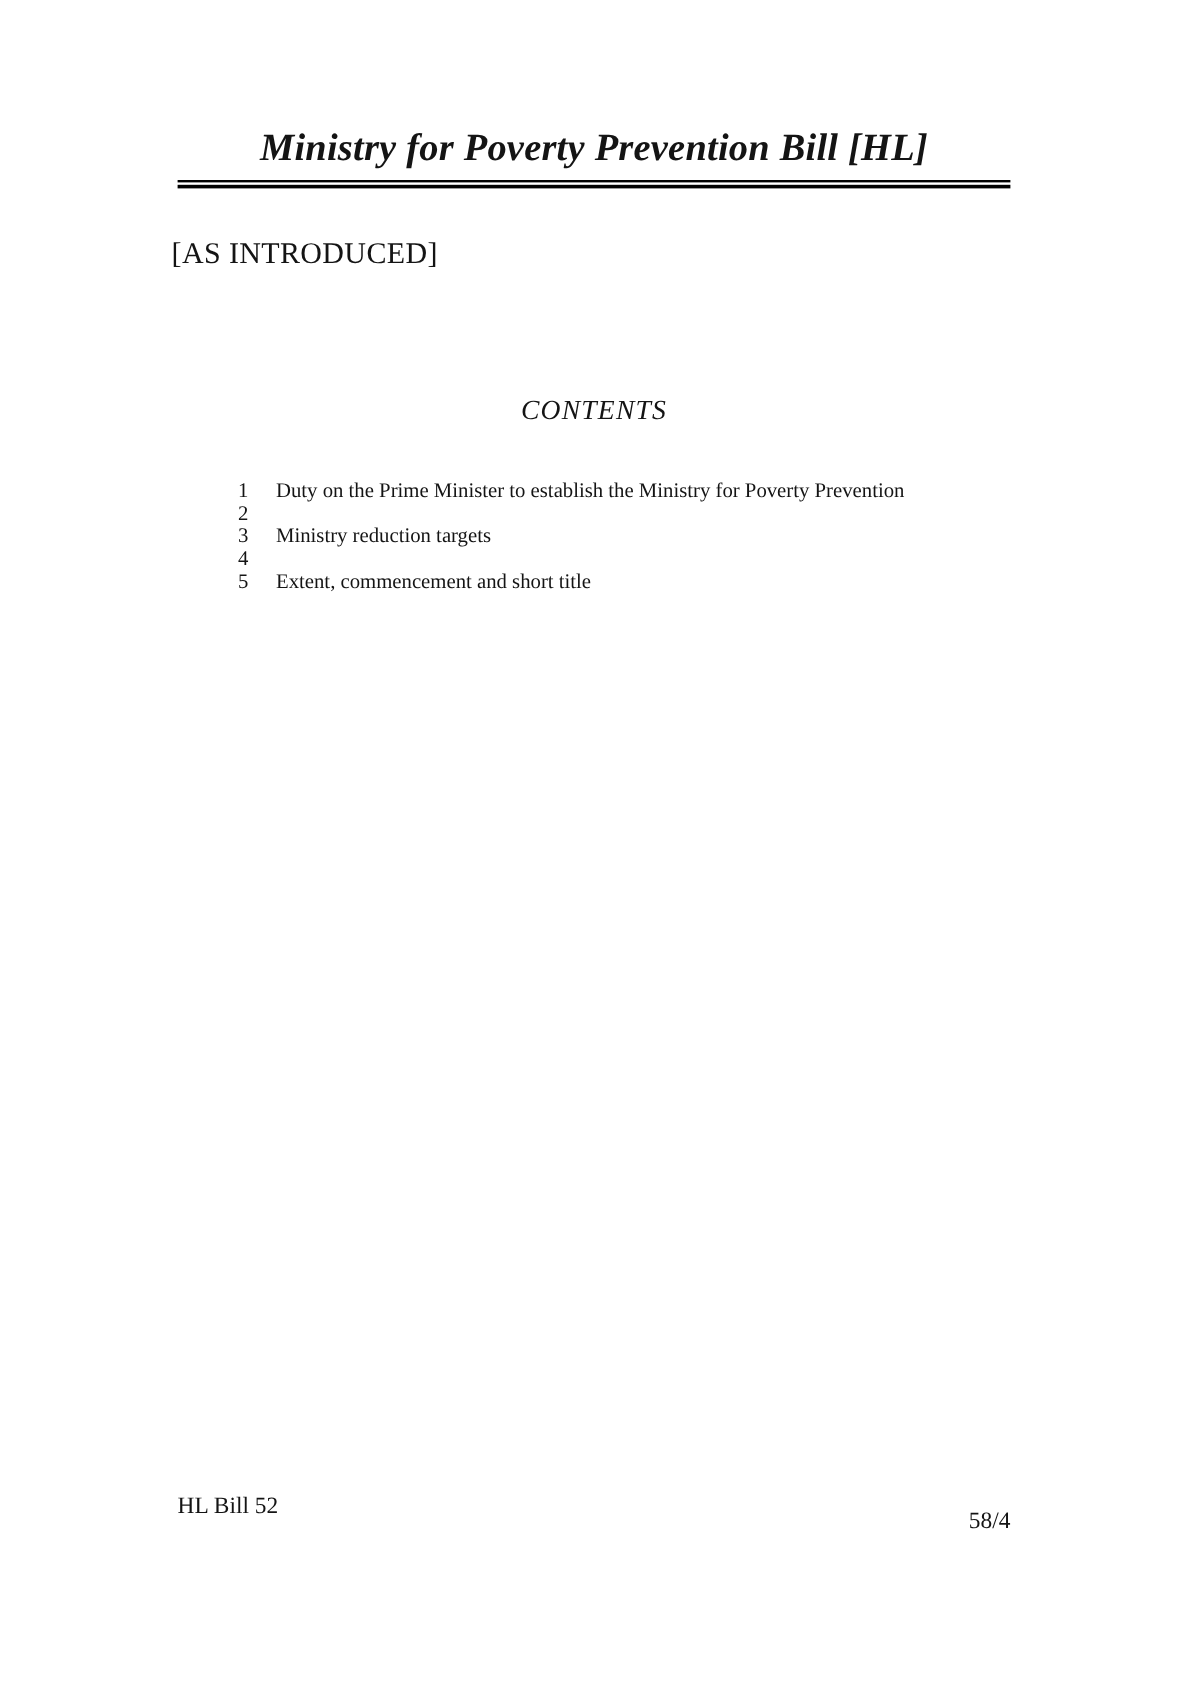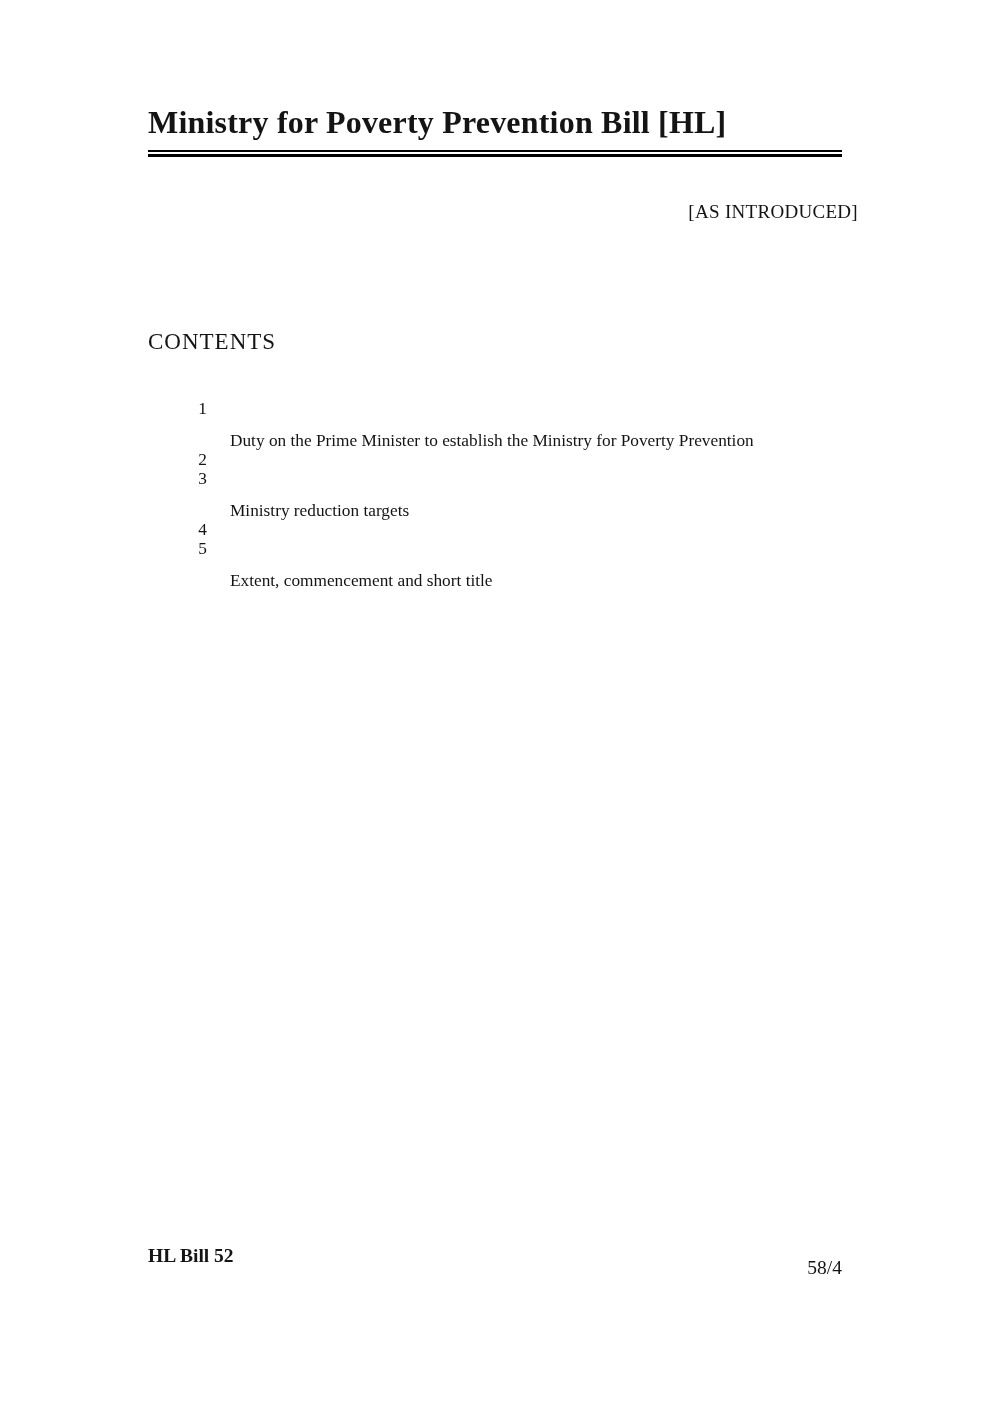--- a/index.html
+++ b/index.html
@@ -16,25 +16,27 @@
     position: absolute;
     left: 0; top: 0;
     width: 991px; height: 1401px;
     background: #ffffff;
   }
   .bill-title {
     position: absolute;
     left: 148px;
     top: 102px;
     width: 694px;
+    text-align: center;
     font-size: 32px;
     font-weight: bold;
     line-height: 40px;
     letter-spacing: 0.2px;
     white-space: nowrap;
+    font-style: italic;
   }
   .title-rule {
     position: absolute;
     left: 148px;
     top: 150px;
     width: 694px;
   }
   .title-rule .rule-thin {
     height: 2px;
     background: #000000;
@@ -42,72 +44,71 @@
   .title-rule .rule-gap {
     height: 2px;
     background: transparent;
   }
   .title-rule .rule-thick {
     height: 3px;
     background: #000000;
   }
   .stage-note {
     position: absolute;
-    left: 164px;
+    left: 143px;
     top: 198px;
     width: 694px;
-    text-align: right;
-    font-size: 19px;
+    text-align: left;
+    font-size: 25px;
     line-height: 28px;
     letter-spacing: 0.3px;
   }
   .contents-heading {
     position: absolute;
     left: 148px;
     top: 326px;
     width: 694px;
-    text-align: left;
+    text-align: center;
     font-size: 23px;
     line-height: 32px;
     letter-spacing: 1px;
+    font-style: italic;
   }
   .toc {
     position: absolute;
     left: 148px;
     top: 399px;
     width: 694px;
     font-size: 17.3px;
   }
   .toc-row {
     display: flex;
     line-height: 19px;
     white-space: nowrap;
   }
   .toc-num {
     width: 59px;
     flex: 0 0 59px;
     text-align: right;
   }
   .toc-label {
     padding-left: 23px;
-    margin-top: 32px;
   }
   .footer {
     position: absolute;
     left: 148px;
     top: 1242px;
     width: 694px;
     font-size: 19.5px;
     line-height: 27px;
   }
   .footer-left {
     position: absolute;
     left: 0;
     top: 0;
-    font-weight: bold;
   }
   .footer-right {
     position: absolute;
     right: 0;
     top: 12px;
   }
 </style>
 </head>
 <body>
 

